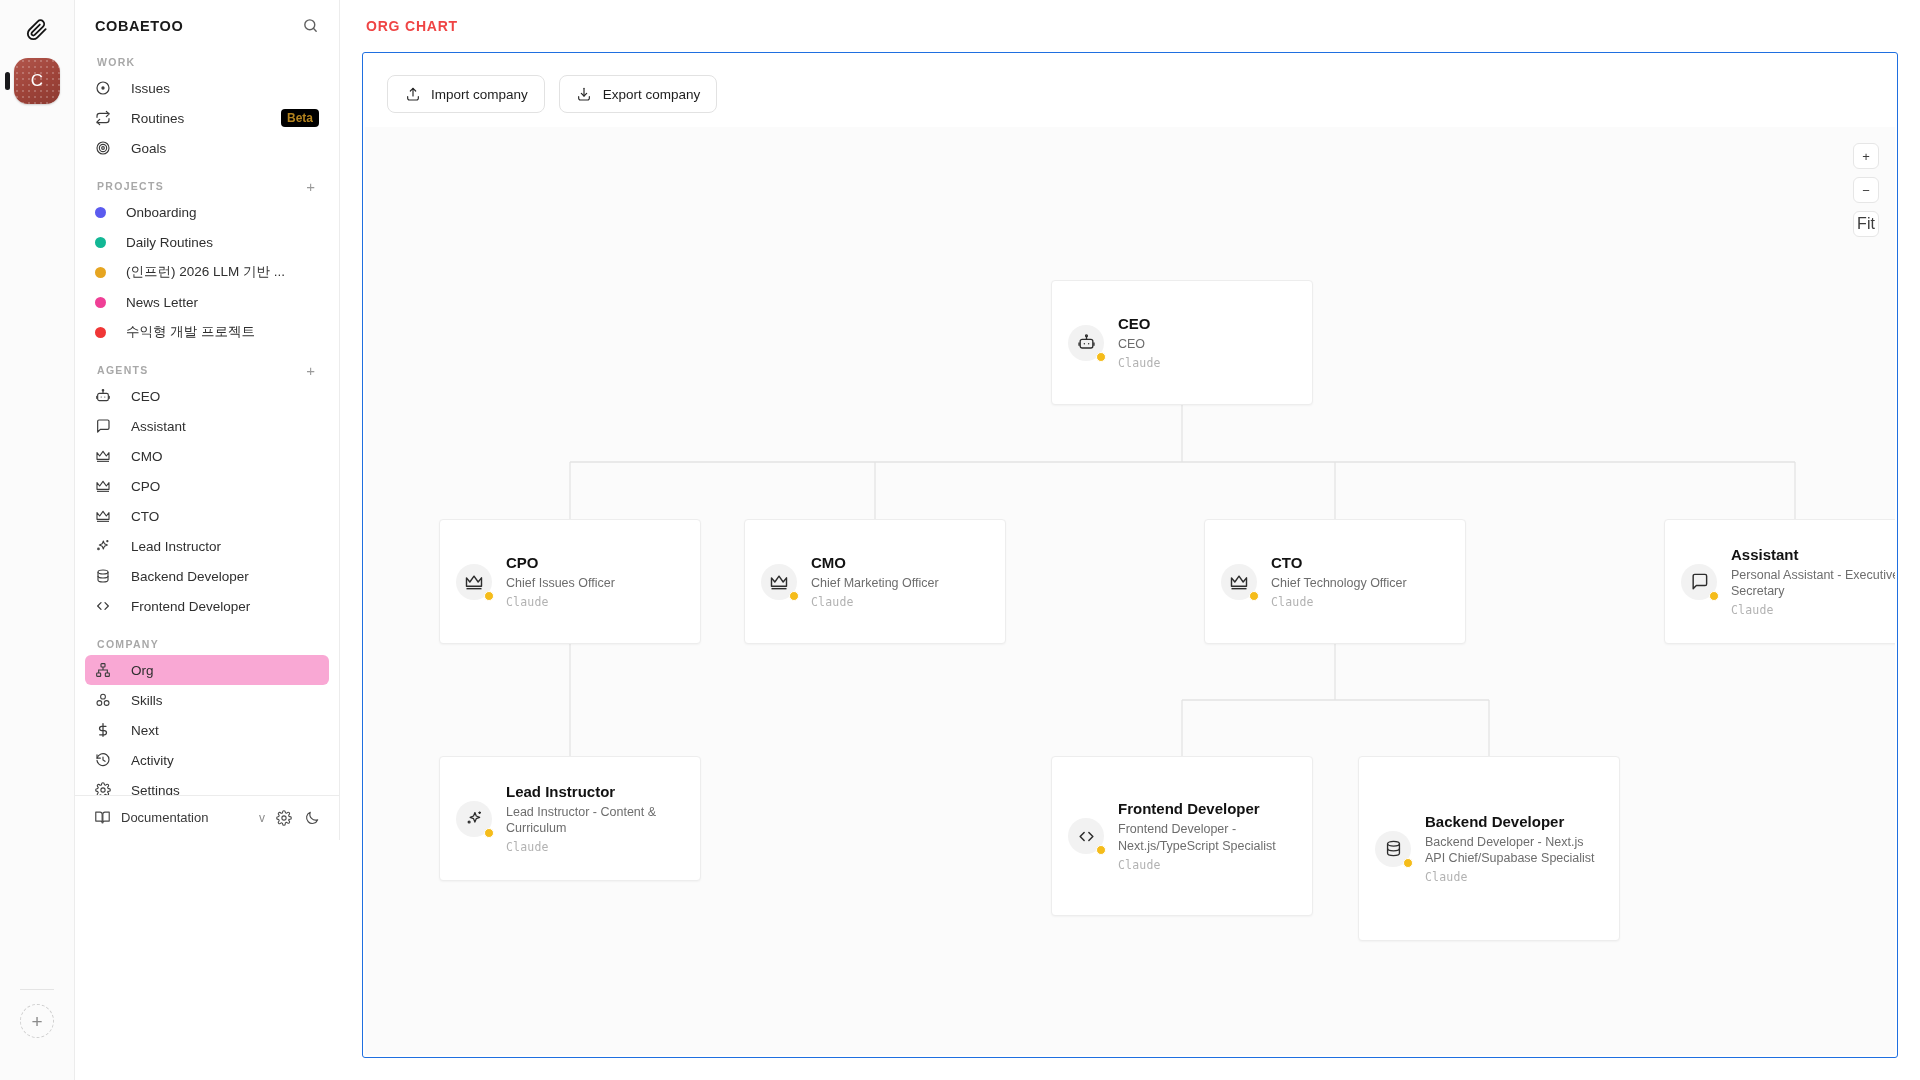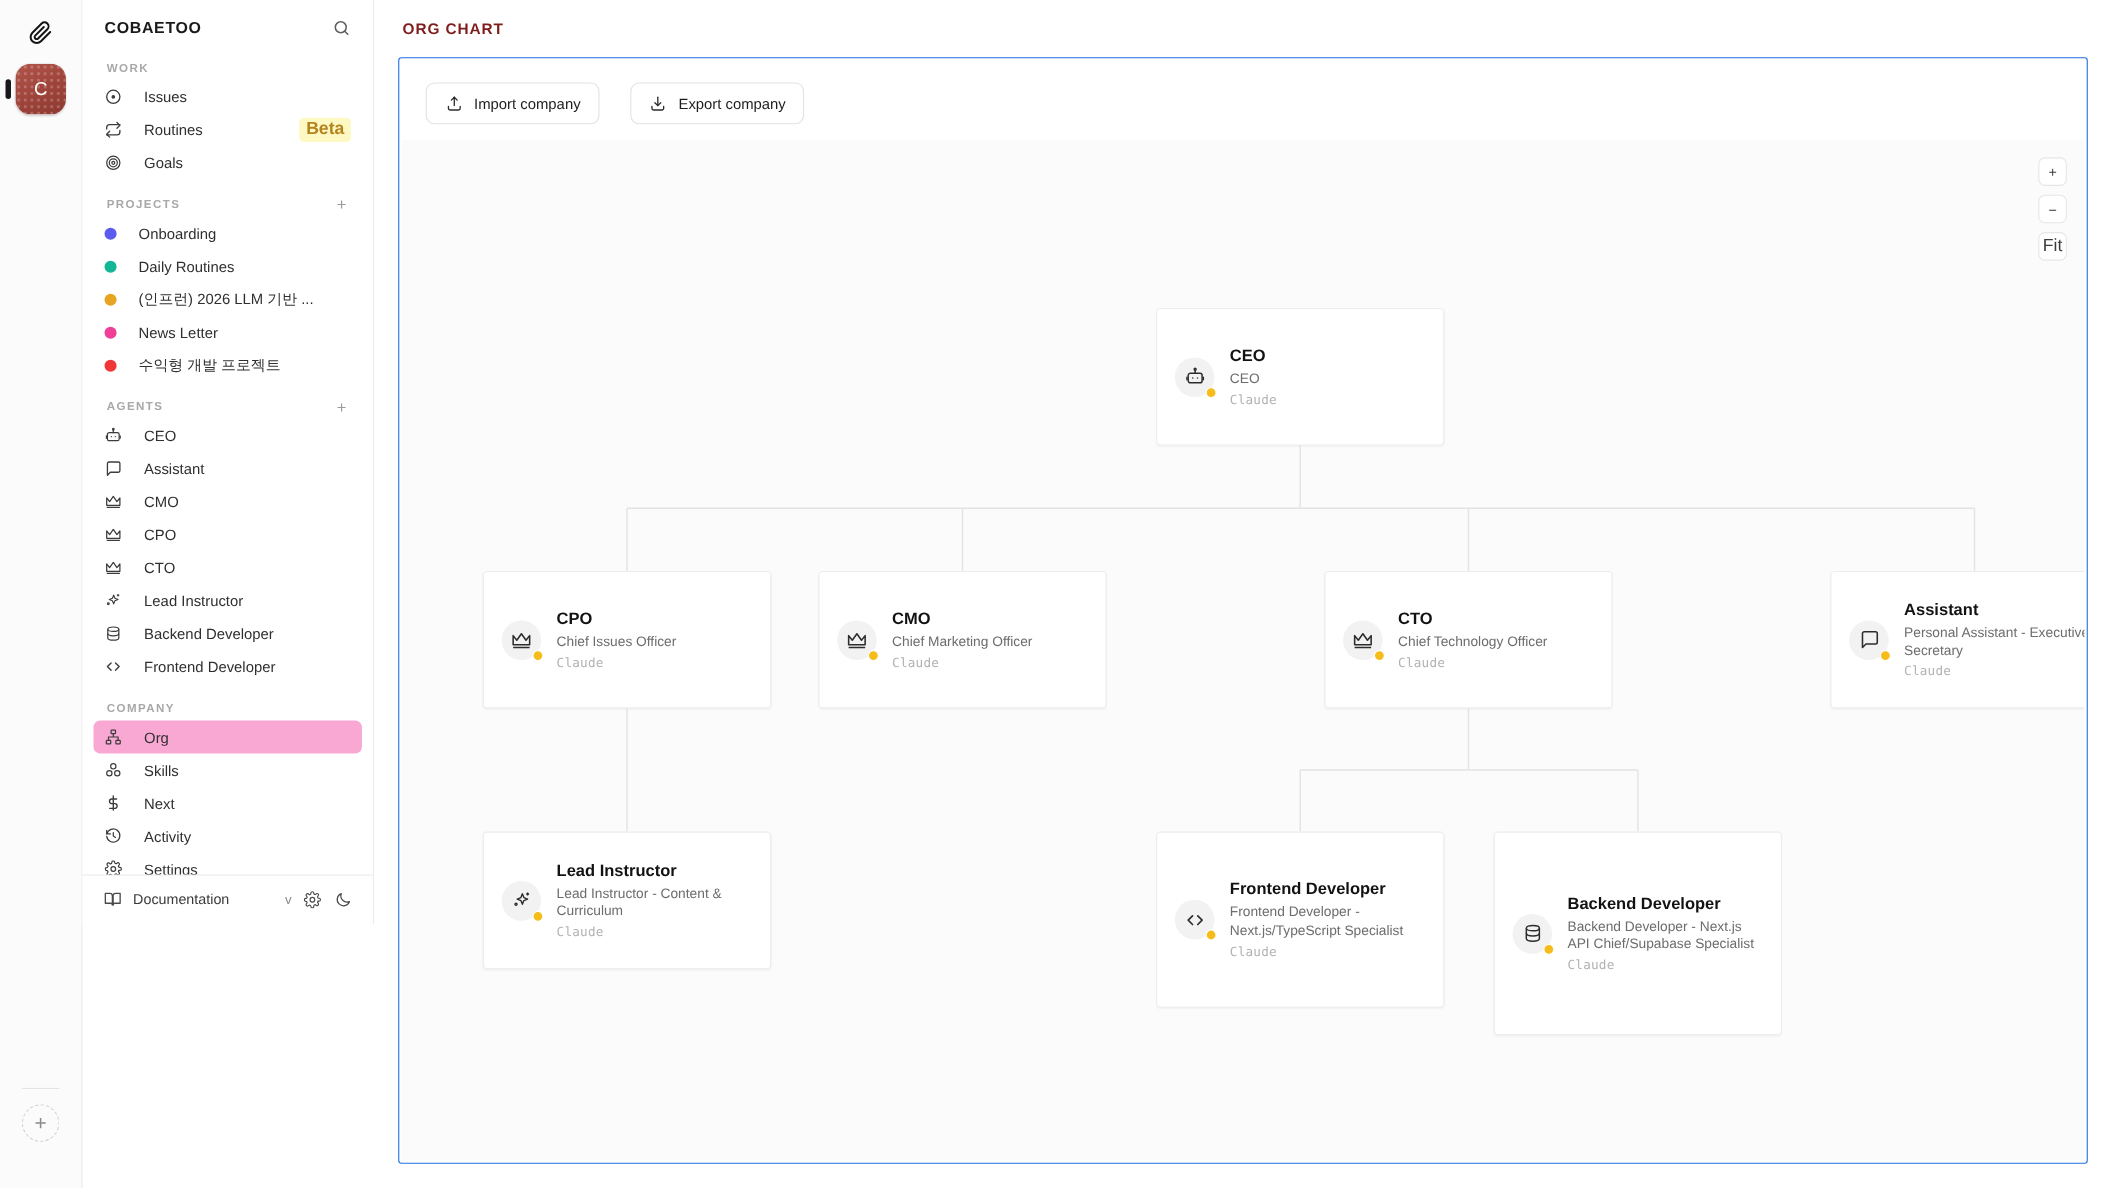--- a/index.html
+++ b/index.html
@@ -85,45 +85,45 @@
     display: flex; align-items: center; gap: 20px;
     border-radius: 6px; color: #2f2f2f; font-size: 13.5px;
     position: relative;
   }
   .sb-item.active { background: #f9a8d4; }
   .sb-item .ico { width: 16px; height: 16px; flex: 0 0 16px; color: #3c3c3c;
     display: flex; align-items: center; justify-content: center; }
   .sb-item .lbl { flex: 1 1 auto; white-space: nowrap; overflow: hidden; text-overflow: ellipsis; }
   .dot { width: 11px; height: 11px; border-radius: 50%; flex: 0 0 11px; }
   .beta {
-    font-size: 16px; font-weight: 600; color: #b4831e;
-    background: #fef9c3; border-radius: 4px; padding: 2px 6px;
+    font-size: 12px; font-weight: 600; color: #b4831e;
+    background: #000000; border-radius: 4px; padding: 2px 6px;
   }
   .sb-gap { height: 12px; }
 
   .sb-foot {
     height: 46px; border-top: 1px solid #ececec;
     display: flex; align-items: center; gap: 10px;
     padding: 0 18px 0 18px; color: #3a3a3a; font-size: 13px;
   }
   .sb-foot .grow { flex: 1 1 auto; }
   .sb-foot .mini { color: #8c8c8c; font-size: 12px; }
   .sb-foot .ic { color: #4a4a4a; width:18px;height:18px;display:flex;align-items:center;justify-content:center; }
 
   
   .main { flex: 1 1 auto; height: 1080px; display: flex; flex-direction: column; background: #fff; }
   .main-head { height: 52px; display: flex; align-items: center; padding: 0 26px; }
-  .main-title { font-size: 14px; font-weight: 700; letter-spacing: .8px; color: #7f1d1d; }
+  .main-title { font-size: 14px; font-weight: 700; letter-spacing: .8px; color: #ef4444; }
 
   .canvas-frame {
     margin: 0 22px 22px 22px; flex: 1 1 auto;
     border: 1.5px solid #1f6fe0; border-radius: 3px;
     display: flex; flex-direction: column; background: #fff; overflow: hidden;
   }
-  .toolbar { padding: 22px 24px 14px 24px; display: flex; gap: 28px; }
+  .toolbar { padding: 22px 24px 14px 24px; display: flex; gap: 14px; }
   .tb-btn {
     height: 38px; padding: 0 16px; border: 1px solid #e2e2e2; border-radius: 8px;
     background: #fff; display: flex; align-items: center; gap: 10px;
     font-size: 13.5px; color: #1d1d1d; font-family: inherit;
   }
   .tb-btn .ic { width: 17px; height: 17px; display:flex;align-items:center;justify-content:center;color:#2b2b2b; }
 
   .canvas {
     position: relative; flex: 1 1 auto; margin: 0 2px 2px 2px;
     background: #fbfbfb; overflow: hidden;

